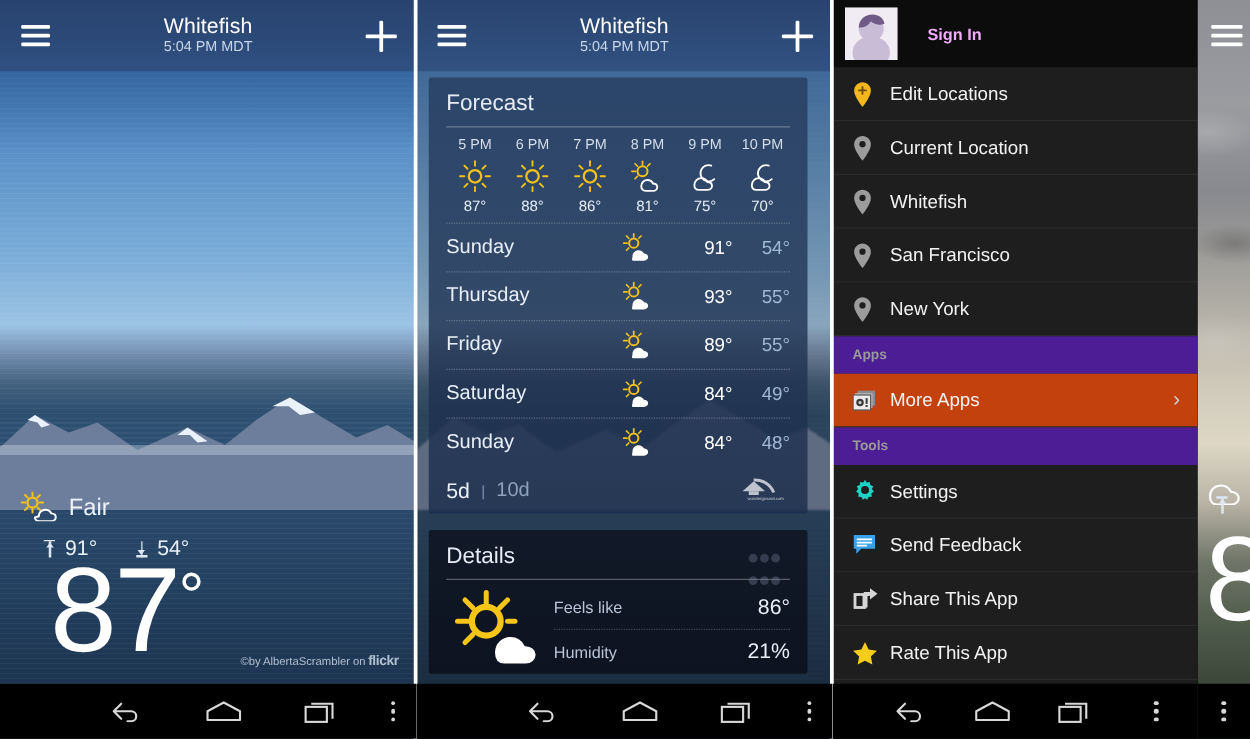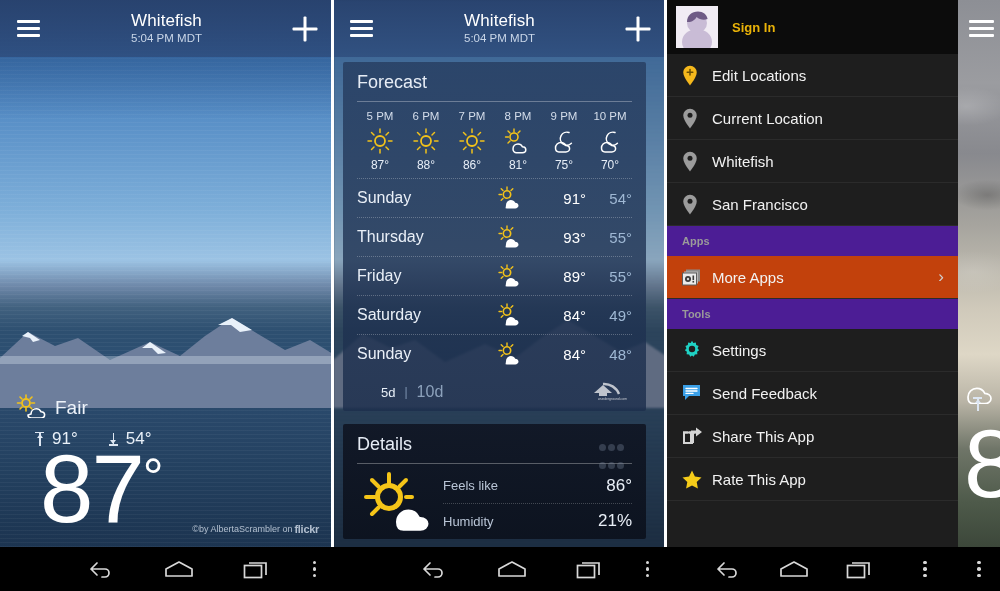--- a/index.html
+++ b/index.html
@@ -127,41 +127,41 @@
   
   .days { padding:0 14px; }
   .drow { display:flex; align-items:center; height:39px; border-top:1px dotted rgba(255,255,255,0.26); }
   .drow:first-child { border-top:1px dotted rgba(255,255,255,0.26); }
   .drow .dn { flex:1; font-size:16px; color:#e9eff7; font-weight:300; }
   .drow .di { width:56px; display:flex; justify-content:center; }
   .drow .dh { width:46px; text-align:right; font-size:15px; color:#ffffff; }
   .drow .dl { width:46px; text-align:right; font-size:15px; color:#9fb8d4; }
 
   .fc-foot { display:flex; align-items:center; padding:6px 14px 0 14px; }
-  .fc-foot .a { font-size:13px; color:#e8eff7;margin-left:24px; }
+  .fc-foot .a { font-size:17px; color:#e8eff7; }
   .fc-foot .bar { color:#7d93b0; margin:0 9px; font-size:12px; }
   .fc-foot .b { font-size:16px; color:#8ca1bb; }
   .fc-foot .wu { margin-left:auto; opacity:.7; }
 
   .details-dots { position:absolute; right:14px; top:14px; width:34px; opacity:.33; }
   .details-dots span { display:inline-block; width:7px; height:7px; border-radius:50%; background:#7f8da3; margin:1px; }
 
   .det-body { display:flex; padding:4px 14px 0 14px; }
   .det-icon { width:86px; display:flex; align-items:flex-start; justify-content:center; padding-top:4px; }
   .det-rows { flex:1; }
   .det-row { display:flex; align-items:center; height:35px; }
   .det-row + .det-row { border-top:1px dotted rgba(255,255,255,0.22); }
   .det-row .k { flex:1; font-size:13px; color:#b9c5d6; }
   .det-row .v { font-size:17px; color:#e9eff7; font-weight:300; }
 
   
   .drawer { position:absolute; inset:0; background:#1e1e1e; }
   .dr-signin { height:54px; background:#0c0c0c; display:flex; align-items:center; padding:0 0 0 10px; cursor:pointer; }
   .avatar { width:42px; height:42px; background:#efeaf2; display:flex; align-items:flex-end; justify-content:center; overflow:hidden; flex:none; }
-  .dr-signin .lbl { font-size:13px; color:#eab308; font-weight:bold; margin-left:14px; }
+  .dr-signin .lbl { font-size:13px; color:#f0abfc; font-weight:bold; margin-left:24px; }
   .dr-item {
     height:43px; display:flex; align-items:center; padding:0 14px 0 16px;
     border-bottom:1px solid #2b2b2b; cursor:pointer; background:#1e1e1e;
   }
   .dr-item .ic { width:30px; display:flex; align-items:center; justify-content:flex-start; flex:none; }
   .dr-item .lbl { font-size:15px; color:#f2f2f2; font-weight:300; }
   .dr-item .chev { margin-left:auto; color:#cfcfcf; font-size:17px; }
   .dr-sec { height:30px; display:flex; align-items:center; padding-left:16px; background:#4c1d95; }
   .dr-sec span { font-size:11px; color:#9a9a9a; font-weight:bold; }
   .dr-item.alt { background:#c2410c; }
@@ -639,20 +639,29 @@
       <div class="dr-item">
         <span class="ic">
           <svg width="16" height="21" viewBox="0 0 16 21">
               <path d="M8 .8C4.3.8 1.3 3.8 1.3 7.5 1.3 12.4 8 20.4 8 20.4s6.7-8 6.7-12.9C14.7 3.8 11.7.8 8 .8z" fill="#9c9c9c"></path>
               <circle cx="8" cy="7.3" r="2.5" fill="#1e1e1e"></circle>
             </svg>
         </span>
         <span class="lbl">San Francisco</span>
       </div>
 
+      <div class="dr-item">
+        <span class="ic">
+          <svg width="16" height="21" viewBox="0 0 16 21">
+              <path d="M8 .8C4.3.8 1.3 3.8 1.3 7.5 1.3 12.4 8 20.4 8 20.4s6.7-8 6.7-12.9C14.7 3.8 11.7.8 8 .8z" fill="#9c9c9c"></path>
+              <circle cx="8" cy="7.3" r="2.5" fill="#1e1e1e"></circle>
+            </svg>
+        </span>
+        <span class="lbl">New York</span>
+      </div>
 
       <div class="dr-sec">
         <span>Apps</span>
       </div>
 
       <div class="dr-item alt">
         <span class="ic">
           <svg width="20" height="19" viewBox="0 0 20 19">
             <rect x="4" y="1.5" width="14" height="12" fill="#8c8c8c"></rect>
             <rect x="2" y="3.5" width="14" height="12" fill="#b6b6b6"></rect>

